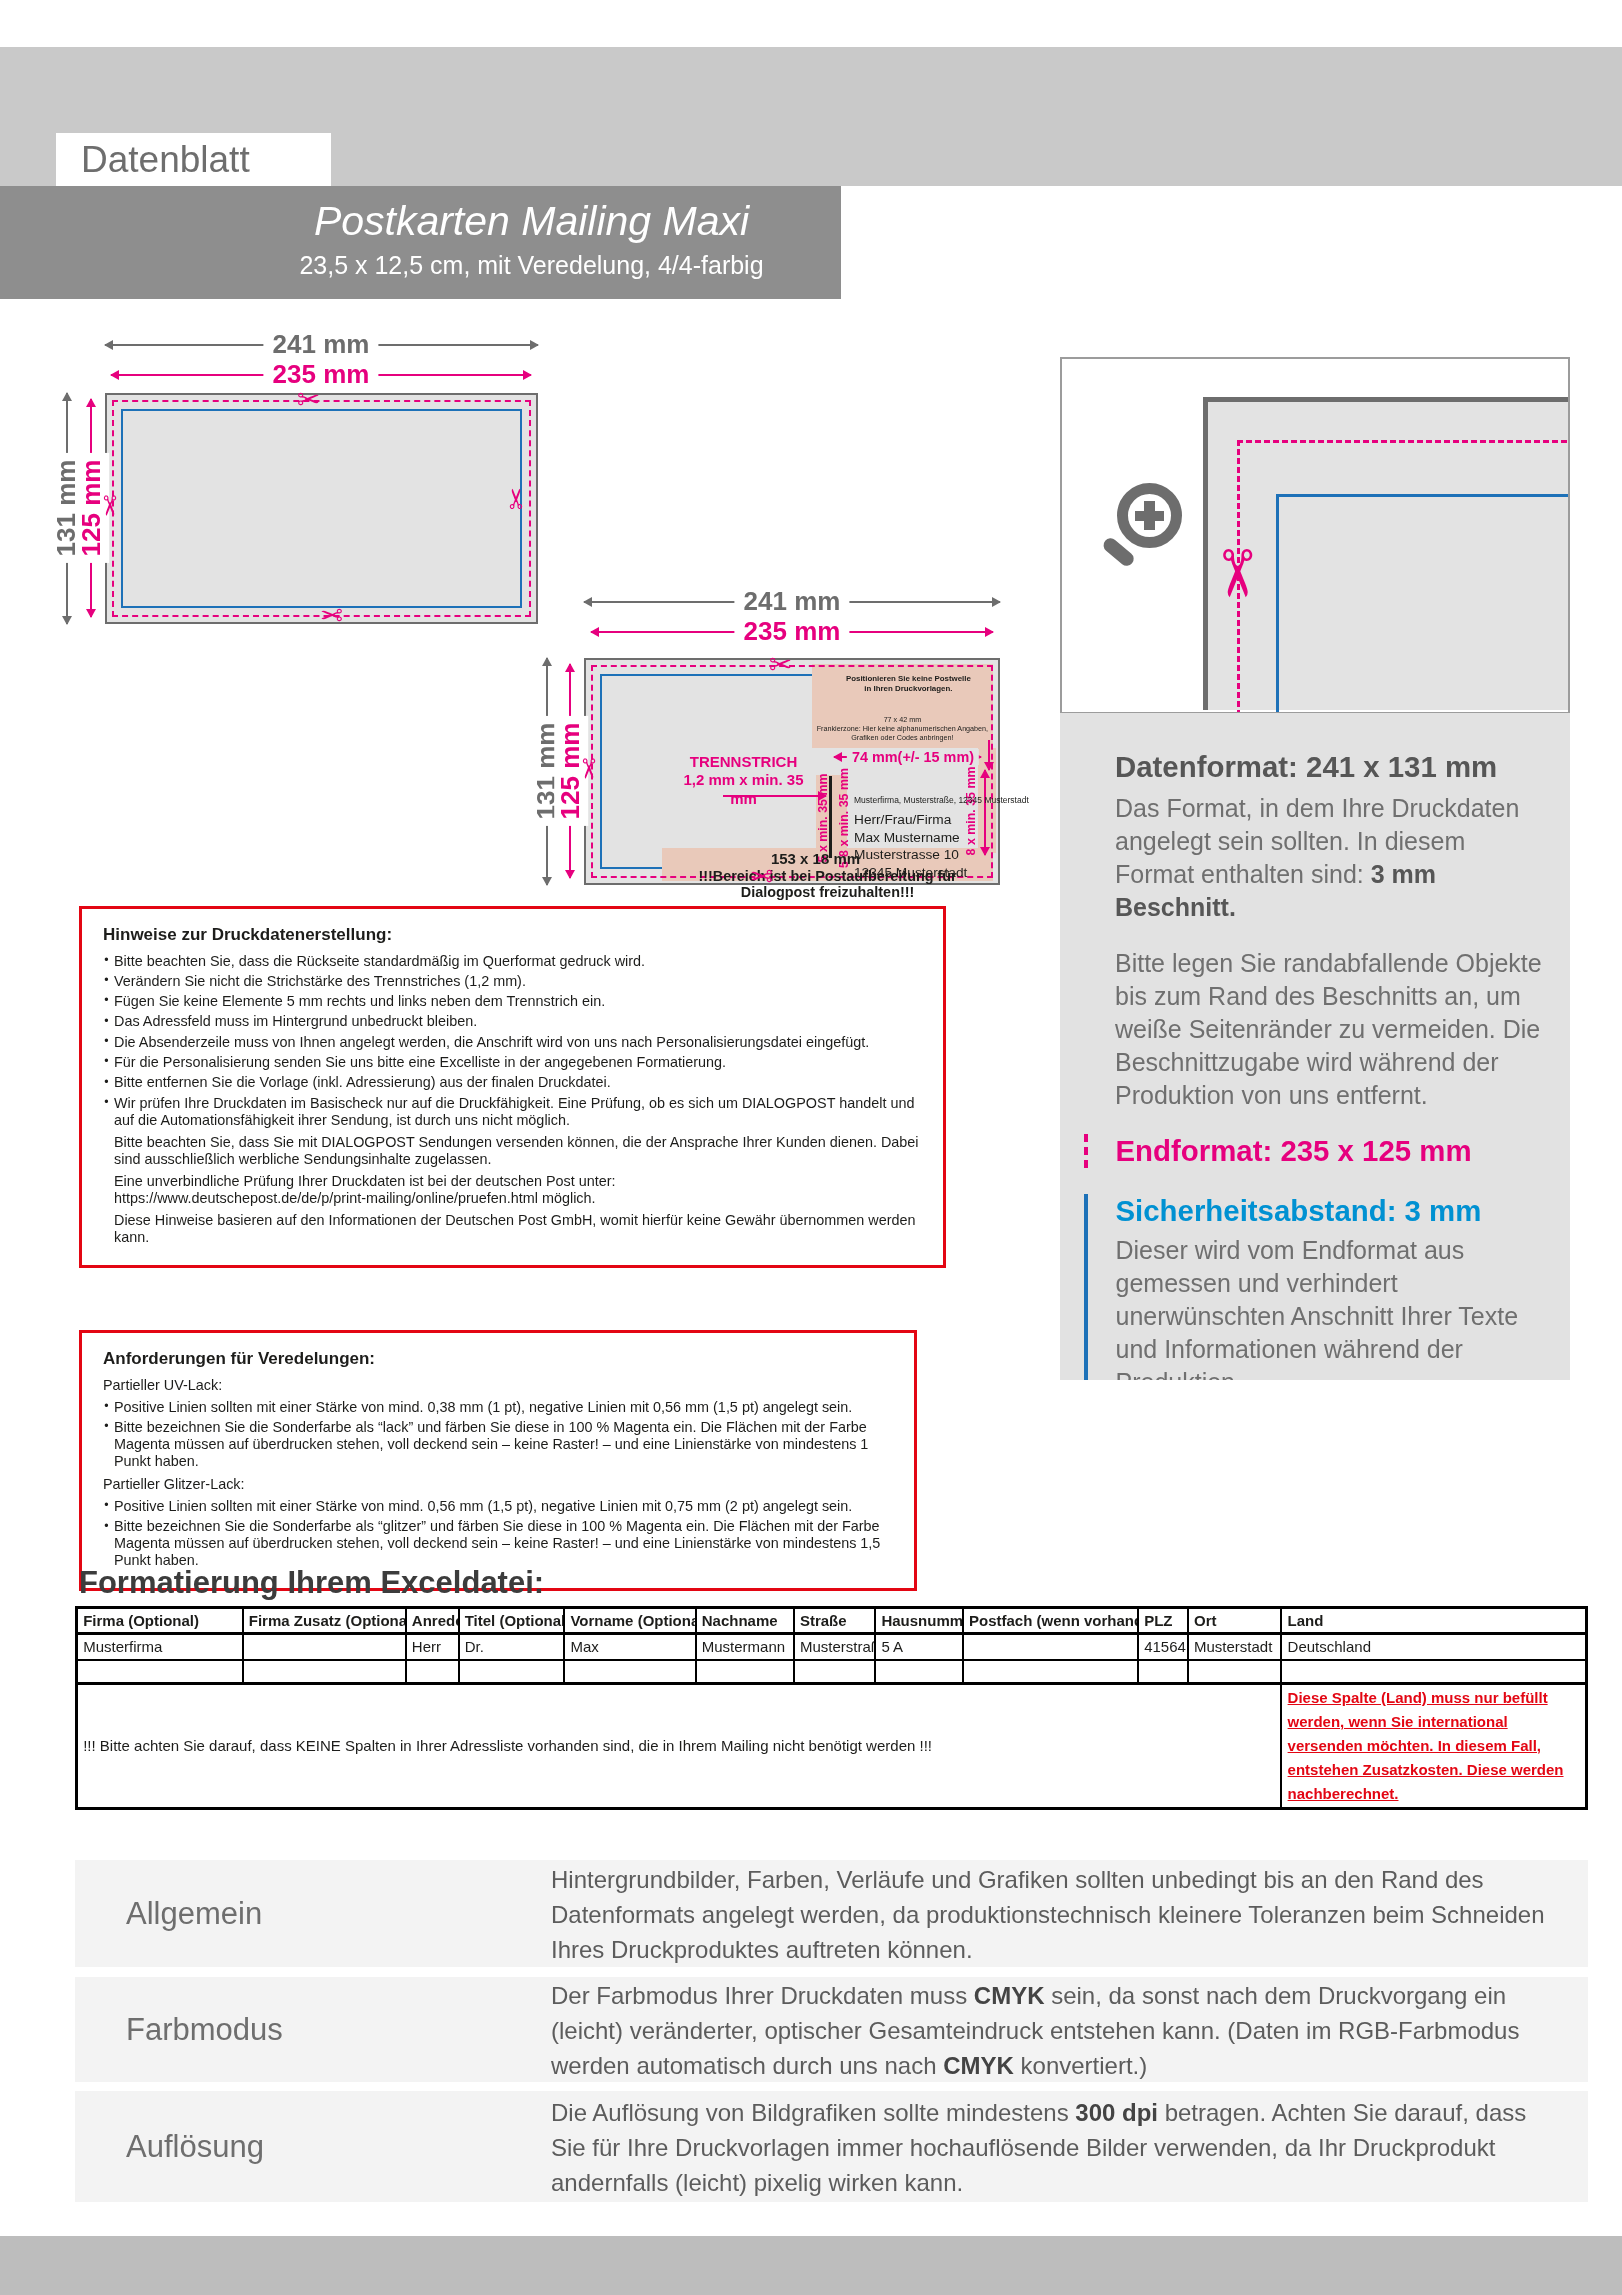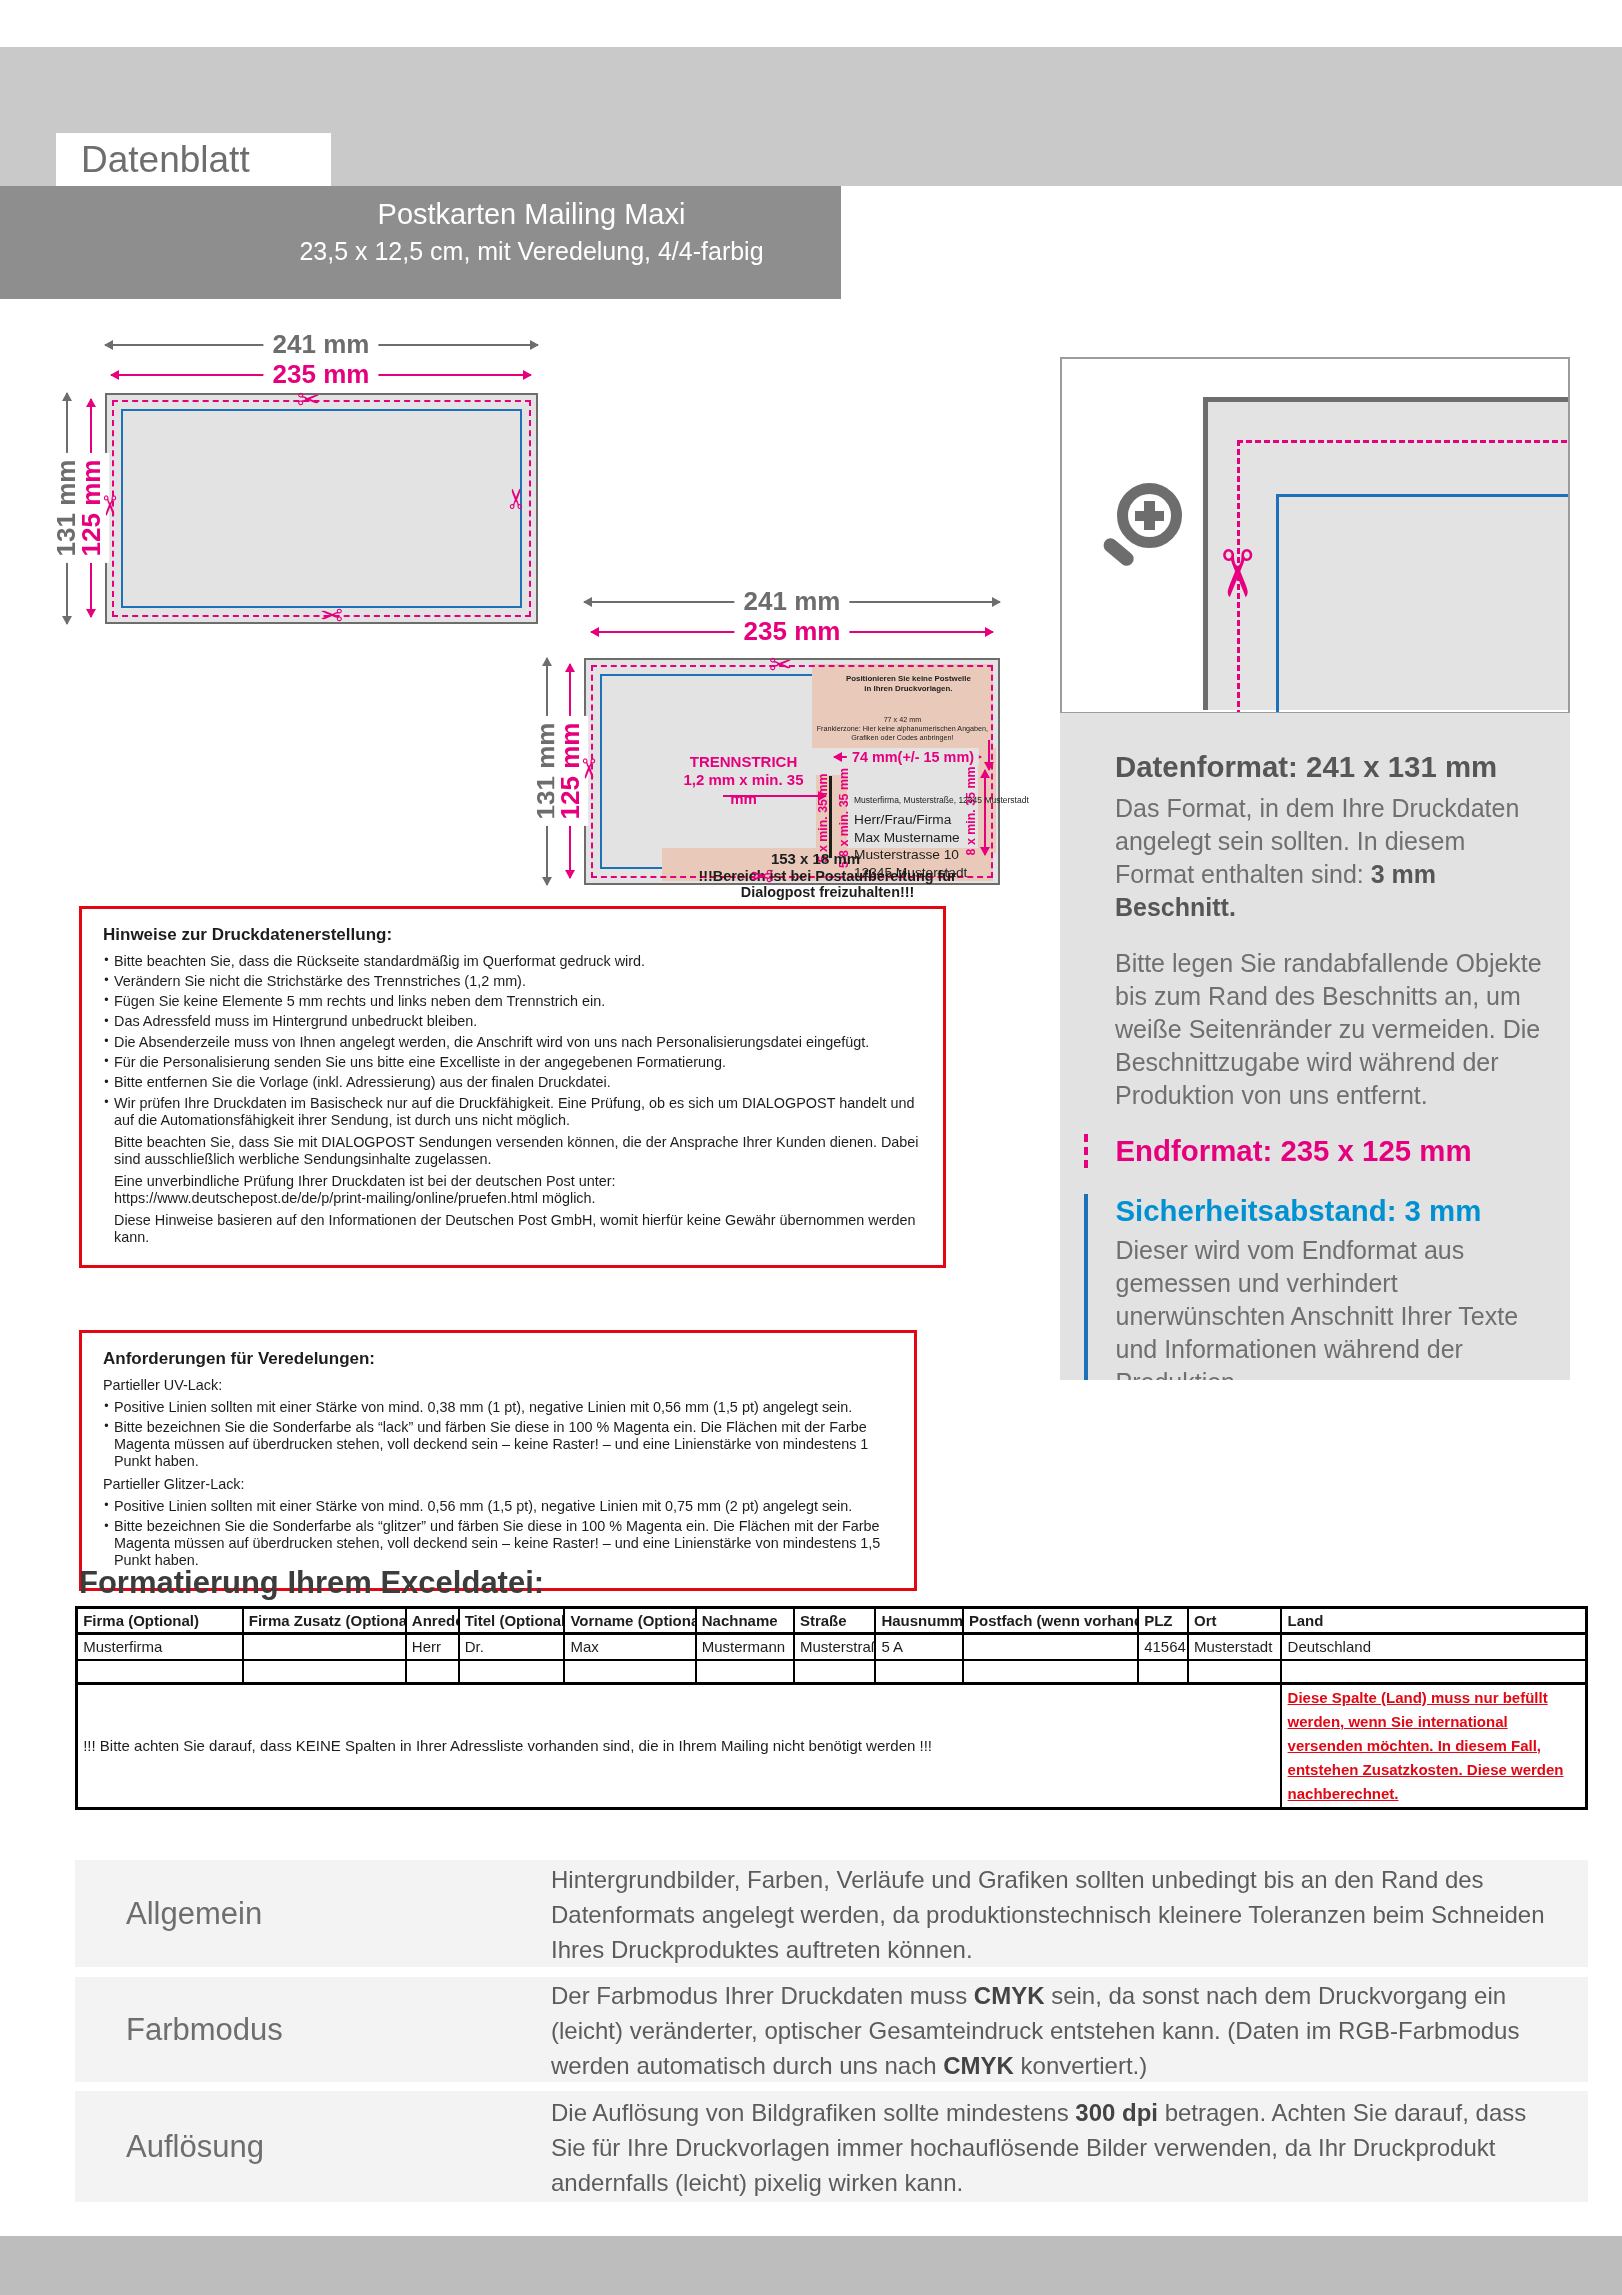--- a/index.html
+++ b/index.html
@@ -6,21 +6,21 @@
   html,body{background:#fff;}
   #page{position:relative;width:1623px;height:2295px;background:#ffffff;overflow:hidden;
         font-family:"Liberation Sans",sans-serif;color:#1d1d1b;}
   .abs{position:absolute;}
 
   
   .top-band{left:0;top:47px;width:1623px;height:139px;background:#c9c9c9;}
   .datenblatt{left:56px;top:133px;width:275px;height:54px;background:#ffffff;display:flex;align-items:center;
               padding-left:25px;font-size:37px;color:#6e6e6e;}
   .title-bar{left:0;top:186px;width:841px;height:113px;background:#8e8e8e;color:#fff;padding-left:222px;text-align:center;}
-  .tb-title{font-size:29px;margin-top:11.8px;}
+  .tb-title{font-size:41px;margin-top:11.8px;font-style:italic;}
   .tb-sub{font-size:25px;margin-top:6.5px;}
 
   
   .hdim{position:absolute;border-top:2.6px solid currentColor;z-index:5;}
   .hdim:before,.hdim:after{content:"";position:absolute;width:0;height:0;border:5.2px solid transparent;top:-6.5px;}
   .hdim:before{left:-1.3px;border-left:none;border-right:9.2px solid currentColor;}
   .hdim:after{right:-1.3px;border-right:none;border-left:9.2px solid currentColor;}
   .hdim.noleft:before{display:none;}
   .vdim{position:absolute;border-left:2.6px solid currentColor;z-index:5;}
   .vdim:before,.vdim:after{content:"";position:absolute;width:0;height:0;border:5.2px solid transparent;left:-6.5px;}

